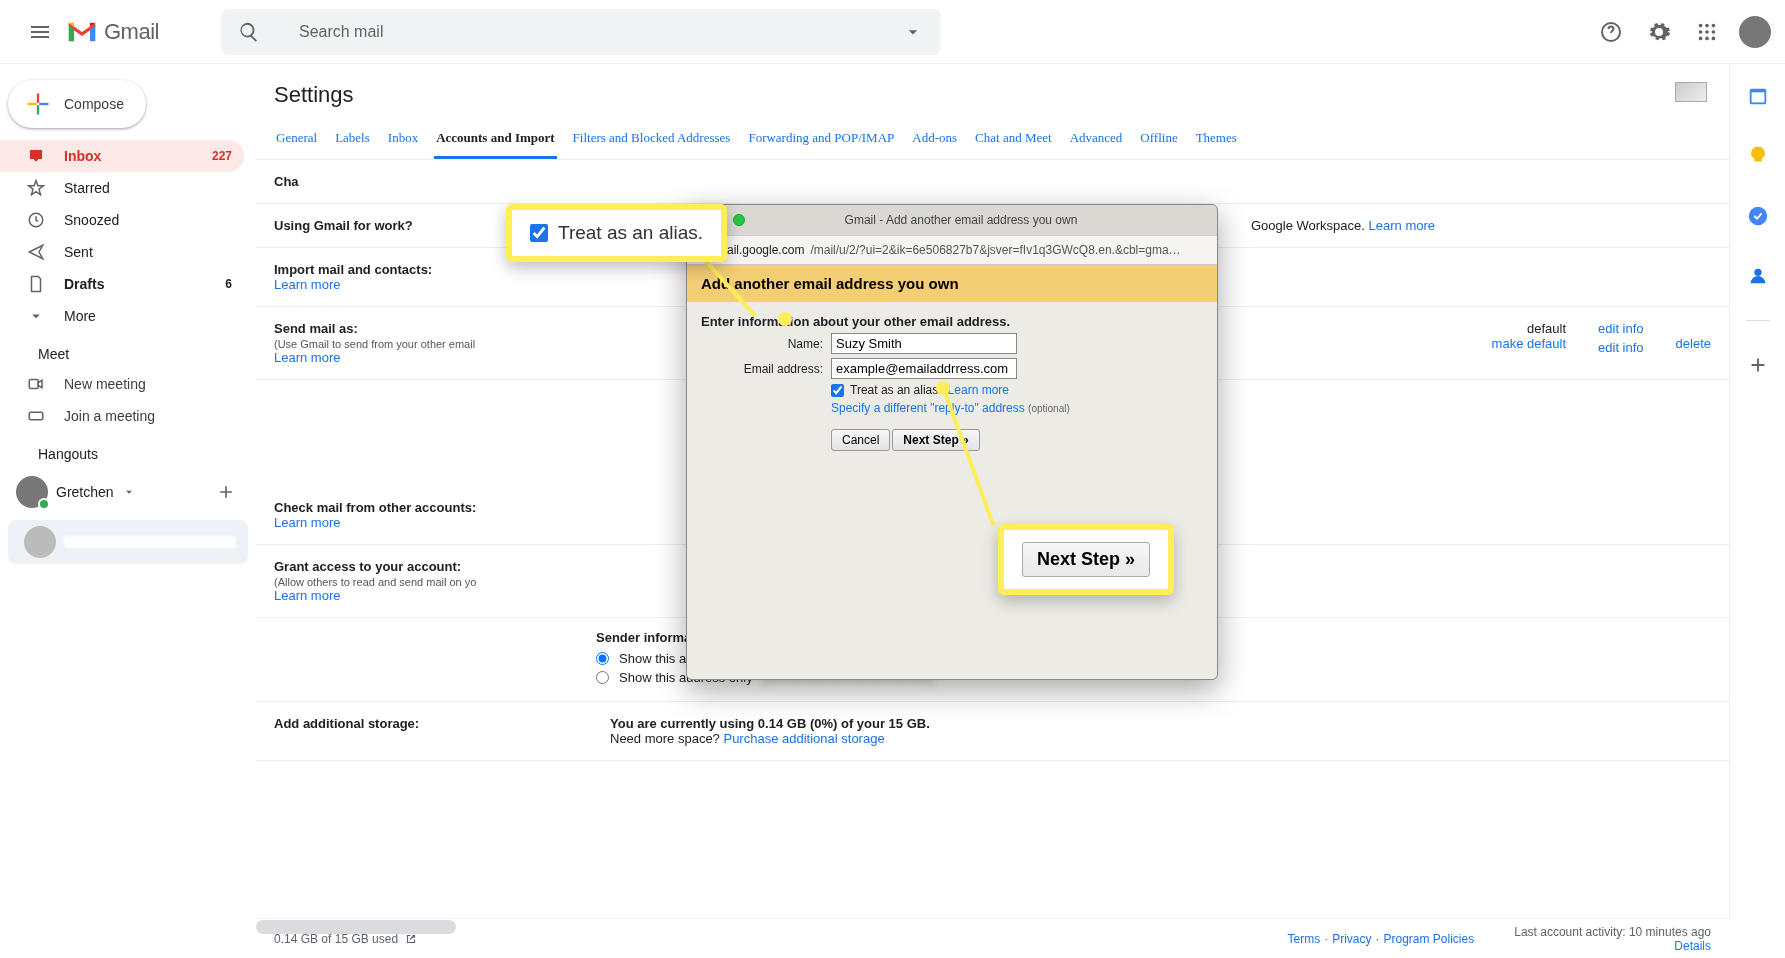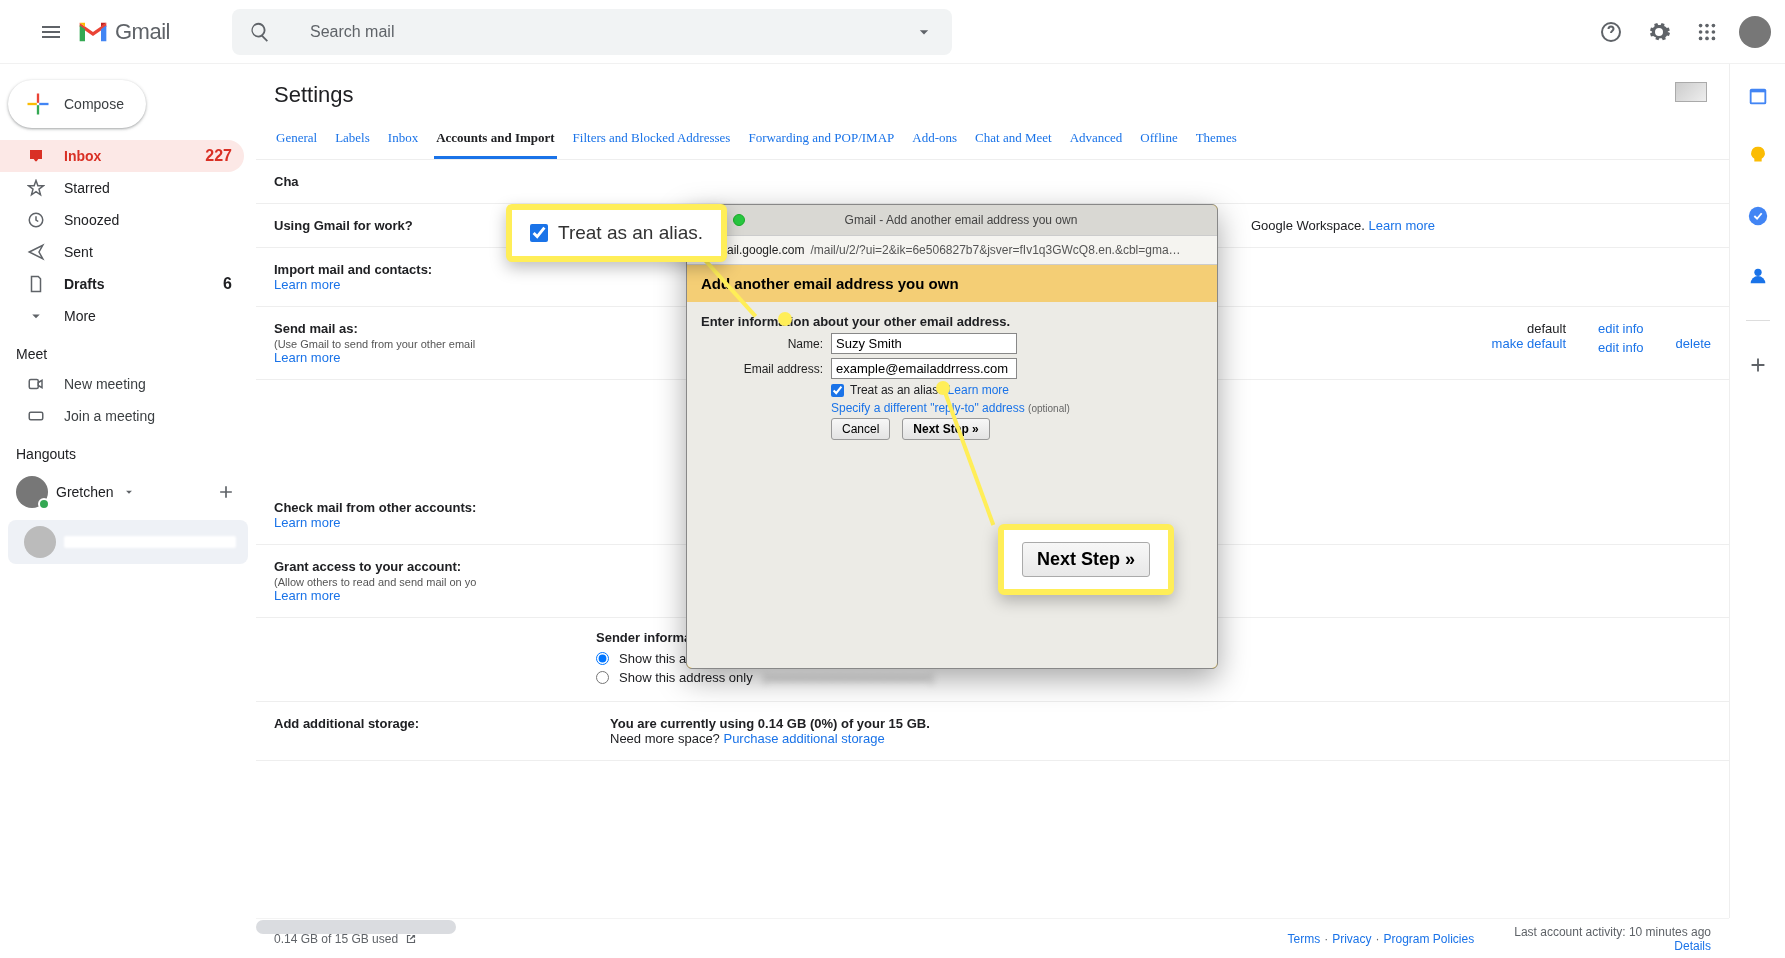--- a/index.html
+++ b/index.html
@@ -1,18 +1,18 @@
 <!DOCTYPE html>
 <html><head>
 <meta charset="utf-8">
 <style>
   * { box-sizing: border-box; margin: 0; padding: 0; }
   body { font-family: 'Google Sans', Arial, sans-serif; font-size: 14px; color: #202124; background: #fff; overflow: hidden; }
 
-  .header { display: flex; align-items: center; height: 64px; padding: 8px 8px 8px 27px; border-bottom: 1px solid #f1f1f1; }
+  .header { display: flex; align-items: center; height: 64px; padding: 8px 8px 8px 16px; border-bottom: 1px solid #f1f1f1; }
   .menu-btn { width: 48px; height: 48px; border-radius: 50%; background: none; border: none; display: flex; align-items: center; justify-content: center; cursor: pointer; }
   .logo { display: flex; align-items: center; margin-left: 2px; }
   .logo svg { width: 32px; height: 24px; }
   .logo-text { font-size: 22px; color: #5f6368; margin-left: 6px; font-weight: 400; letter-spacing: -0.5px; }
   .search-wrap { margin-left: 62px; flex: 0 0 720px; }
   .search-bar { background: #f1f3f4; border-radius: 8px; height: 46px; display: flex; align-items: center; padding: 0 8px; }
   .search-bar .icon-btn { width: 40px; height: 40px; display: flex; align-items: center; justify-content: center; border-radius: 50%; }
   .search-input { flex: 1; border: none; background: transparent; font-size: 16px; outline: none; padding: 0 6px; color: #202124; margin-left: 24px; }
   .search-input::placeholder { color: #5f6368; }
   .header-right { margin-left: auto; display: flex; align-items: center; gap: 4px; }
@@ -22,24 +22,24 @@
   .body-grid { display: grid; grid-template-columns: 256px 1fr 56px; height: calc(100vh - 64px - 40px); }
 
   .sidebar { padding-top: 8px; display: flex; flex-direction: column; overflow-y: auto; }
   .compose-btn { margin: 8px 8px 12px 8px; padding: 0 22px 0 16px; height: 48px; border-radius: 24px; background: #fff; border: none; box-shadow: 0 1px 2px rgba(60,64,67,.3), 0 1px 3px 1px rgba(60,64,67,.15); display: inline-flex; align-items: center; gap: 12px; width: fit-content; cursor: pointer; }
   .compose-btn span.label { color: #3c4043; font-size: 14px; font-weight: 500; }
   .nav-list { list-style: none; }
   .nav-item { height: 32px; display: flex; align-items: center; padding: 0 12px 0 26px; border-radius: 0 16px 16px 0; margin-right: 12px; cursor: pointer; color: #202124; }
   .nav-item.active { background: #fce8e6; color: #d93025; font-weight: 700; }
   .nav-item .nav-icon { width: 20px; display: flex; justify-content: center; margin-right: 18px; }
   .nav-item .nav-label { flex: 1; font-size: 14px; }
-  .nav-item .nav-count { font-size: 16px; color: #d93025; font-weight: 700; }
+  .nav-item .nav-count { font-size: 12px; color: #d93025; font-weight: 700; }
   .nav-item.drafts .nav-count { color: #202124; font-weight: 700; }
 
-  .section-title { padding: 14px 16px 6px; font-size: 14px; font-weight: 500; color: #202124; }
+  .section-title { padding: 14px 38px 6px; font-size: 14px; font-weight: 500; color: #202124; }
   .meet-item, .hangouts-item { height: 32px; display: flex; align-items: center; padding: 0 12px 0 26px; color: #3c4043; font-size: 14px; cursor: pointer; }
   .meet-item .nav-icon, .hangouts-item .nav-icon { width: 20px; margin-right: 18px; display: flex; justify-content: center; }
   .hangouts-user { display: flex; align-items: center; padding: 6px 12px 6px 16px; gap: 8px; }
   .hangouts-avatar { width: 32px; height: 32px; border-radius: 50%; background: #777; position: relative; }
   .hangouts-avatar .status-dot { position: absolute; bottom: -2px; right: -2px; width: 12px; height: 12px; border-radius: 50%; background: #34a853; border: 2px solid #fff; }
   .add-person { margin-left: auto; width: 36px; height: 36px; display: flex; align-items: center; justify-content: center; cursor: pointer; }
   .hangouts-chat-row { display: flex; align-items: center; padding: 6px 12px 6px 16px; background: #eef1f6; margin: 4px 8px; border-radius: 8px; gap: 8px; }
   .hangouts-chat-avatar { width: 32px; height: 32px; border-radius: 50%; background: #bbb; position: relative; }
   .hangouts-chat-row .redacted { flex: 1; height: 12px; background: #fff; border-radius: 2px; filter: blur(1px); }
 
@@ -96,21 +96,21 @@
   .dlg-body { padding: 12px 14px 18px; background: #ecebe6; }
   .dlg-instruct { font-weight: 700; font-size: 13px; }
   .dlg-sub { font-size: 10px; color: #555; margin-top: 2px; margin-bottom: 10px; border-bottom: 1px solid #bbb; padding-bottom: 8px; }
   .form-row { display: grid; grid-template-columns: 122px 1fr; gap: 8px; align-items: center; margin: 4px 0; }
   .form-row label { text-align: right; font-size: 12px; color: #222; }
   .form-row input[type=text] { width: 186px; padding: 2px 4px; border: 1px solid #888; font-size: 13px; background: #fff; }
   .alias-row { display: flex; align-items: center; gap: 6px; margin: 4px 0 4px 130px; font-size: 12px; }
   .alias-row input { accent-color: #1a73e8; }
   .specify { margin-left: 130px; font-size: 12px; }
   .specify .optional { font-size: 10px; color: #666; }
-  .dlg-buttons { margin: 3px 0 0 130px; display: flex; gap: 12px; }
+  .dlg-buttons { margin: 14px 0 0 130px; display: flex; gap: 2px; }
   .dlg-buttons button { font-size: 12px; padding: 3px 10px; background: linear-gradient(#f7f7f7,#e3e3e3); border: 1px solid #999; border-radius: 3px; cursor: pointer; }
 
   .connector { position: absolute; background: #ffee58; z-index: 45; }
   .dot { position: absolute; width: 14px; height: 14px; background: #ffee58; border-radius: 50%; z-index: 46; }
 
   svg { display: block; }
 </style>
 </head>
 <body>
 

